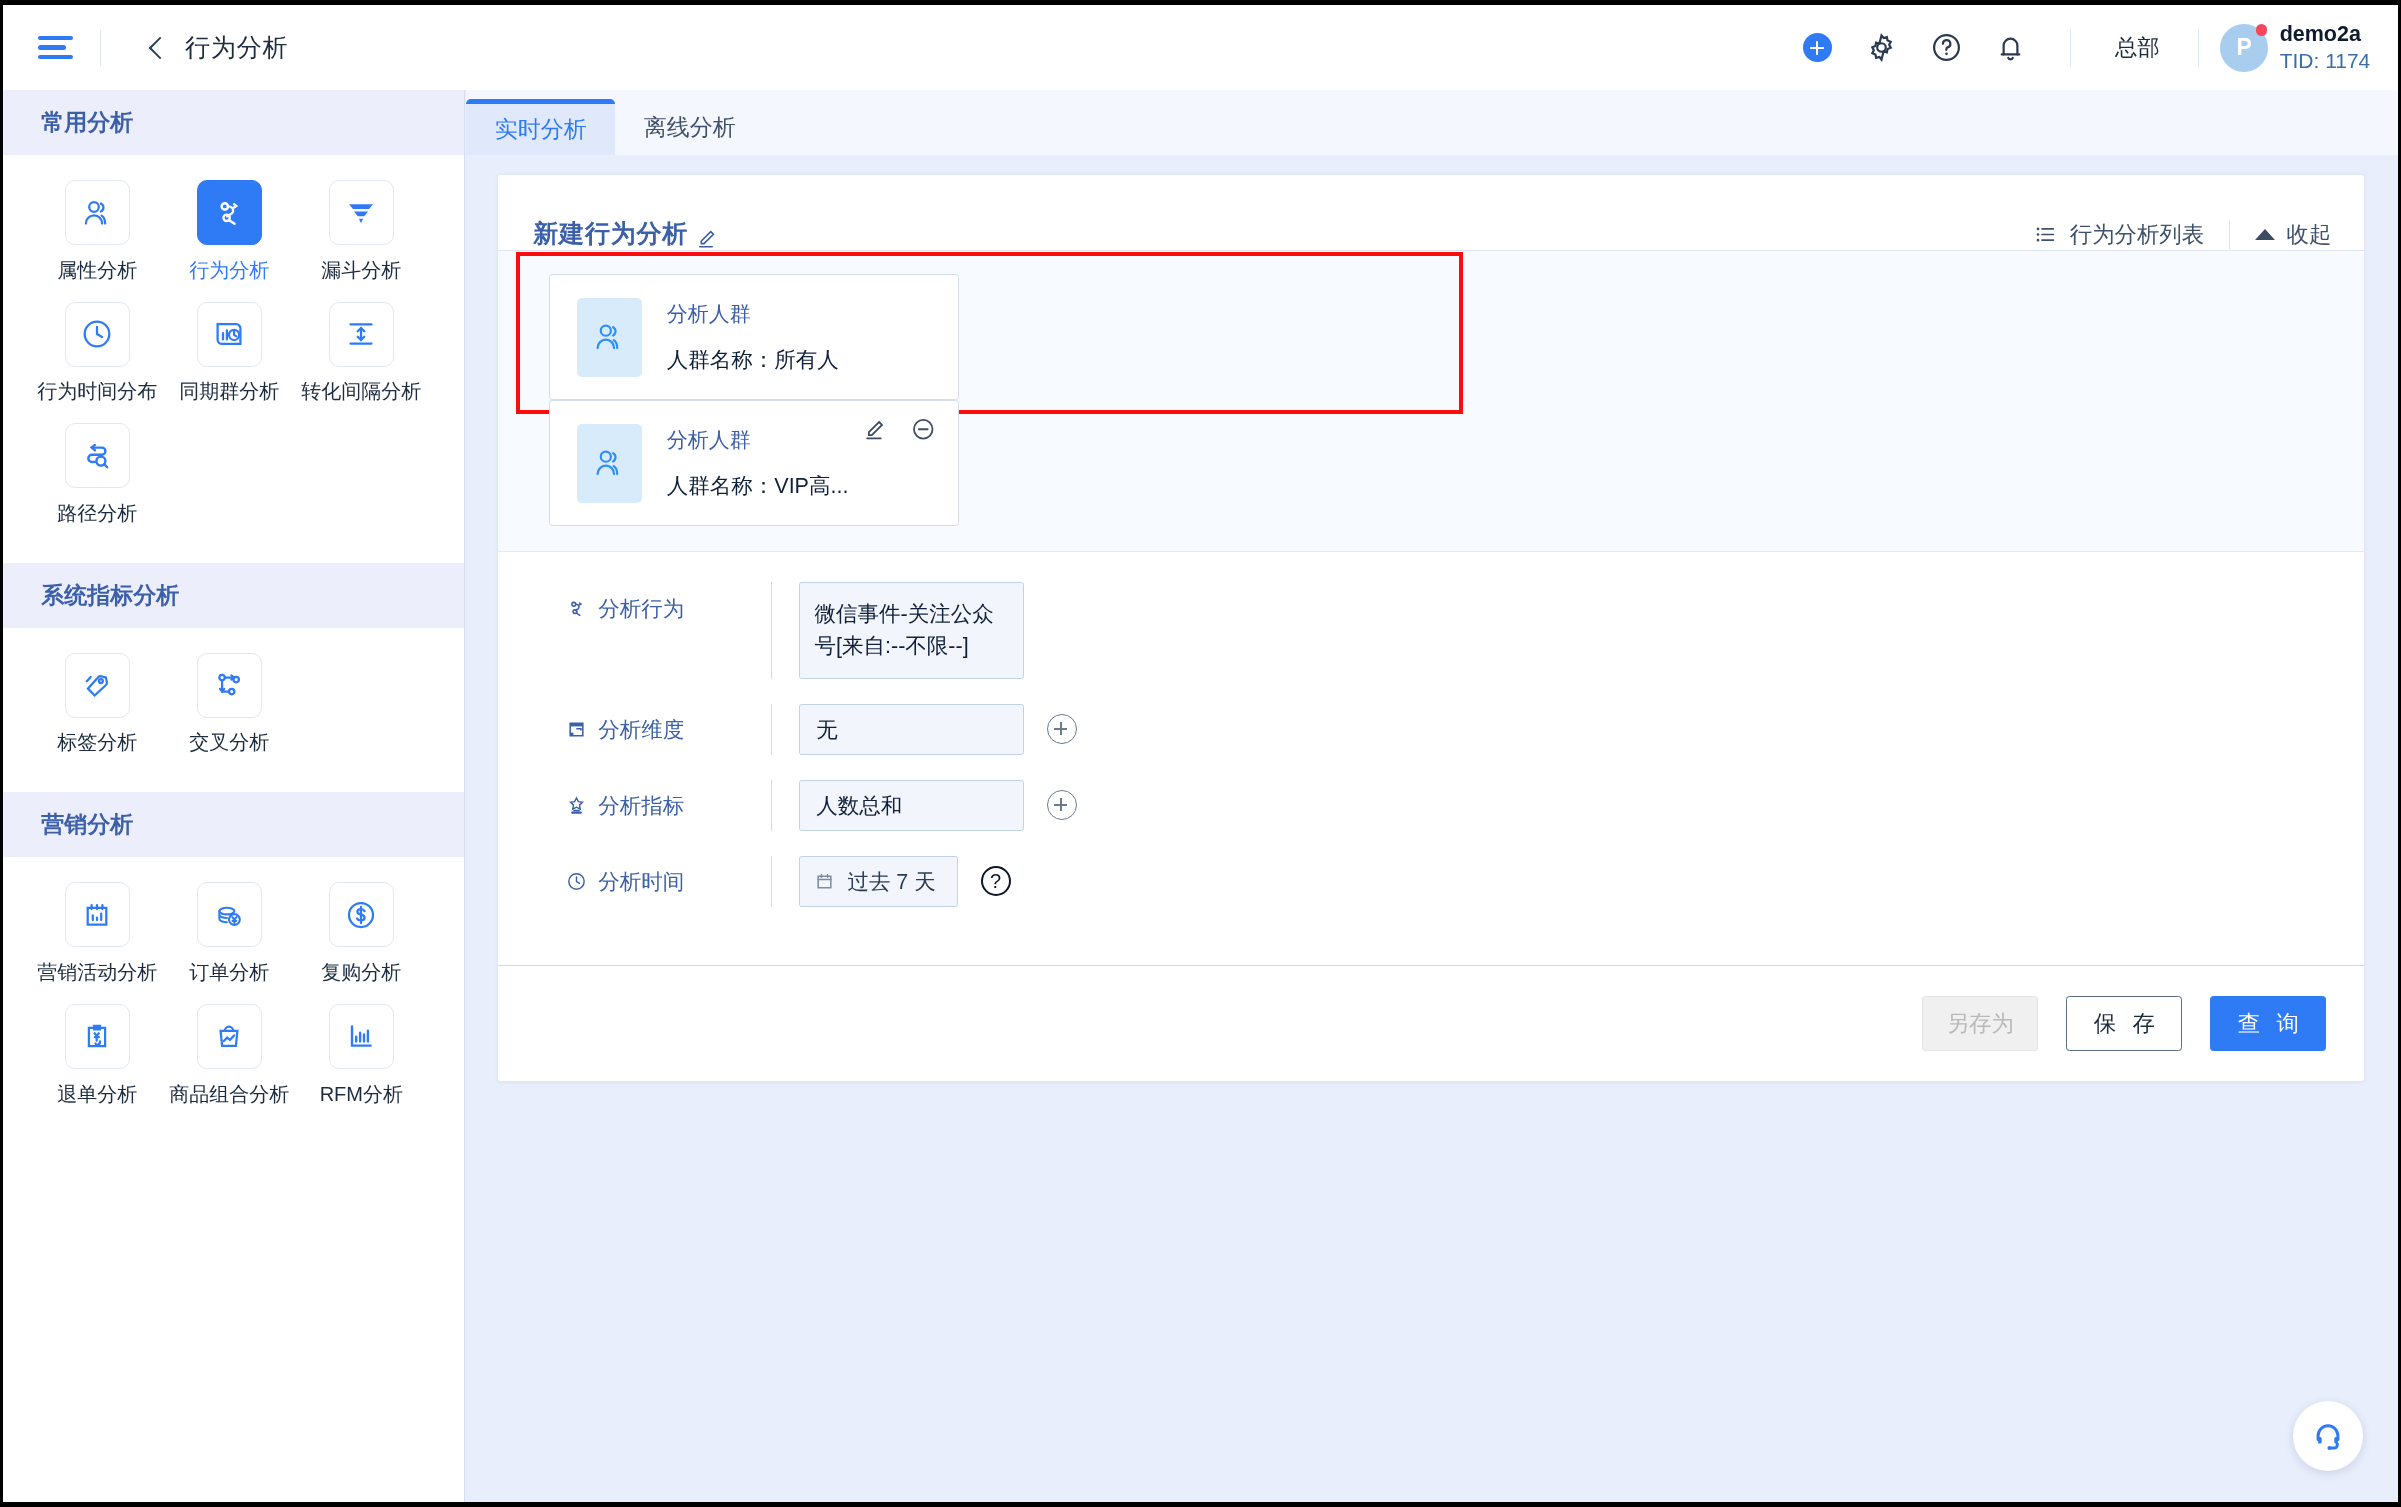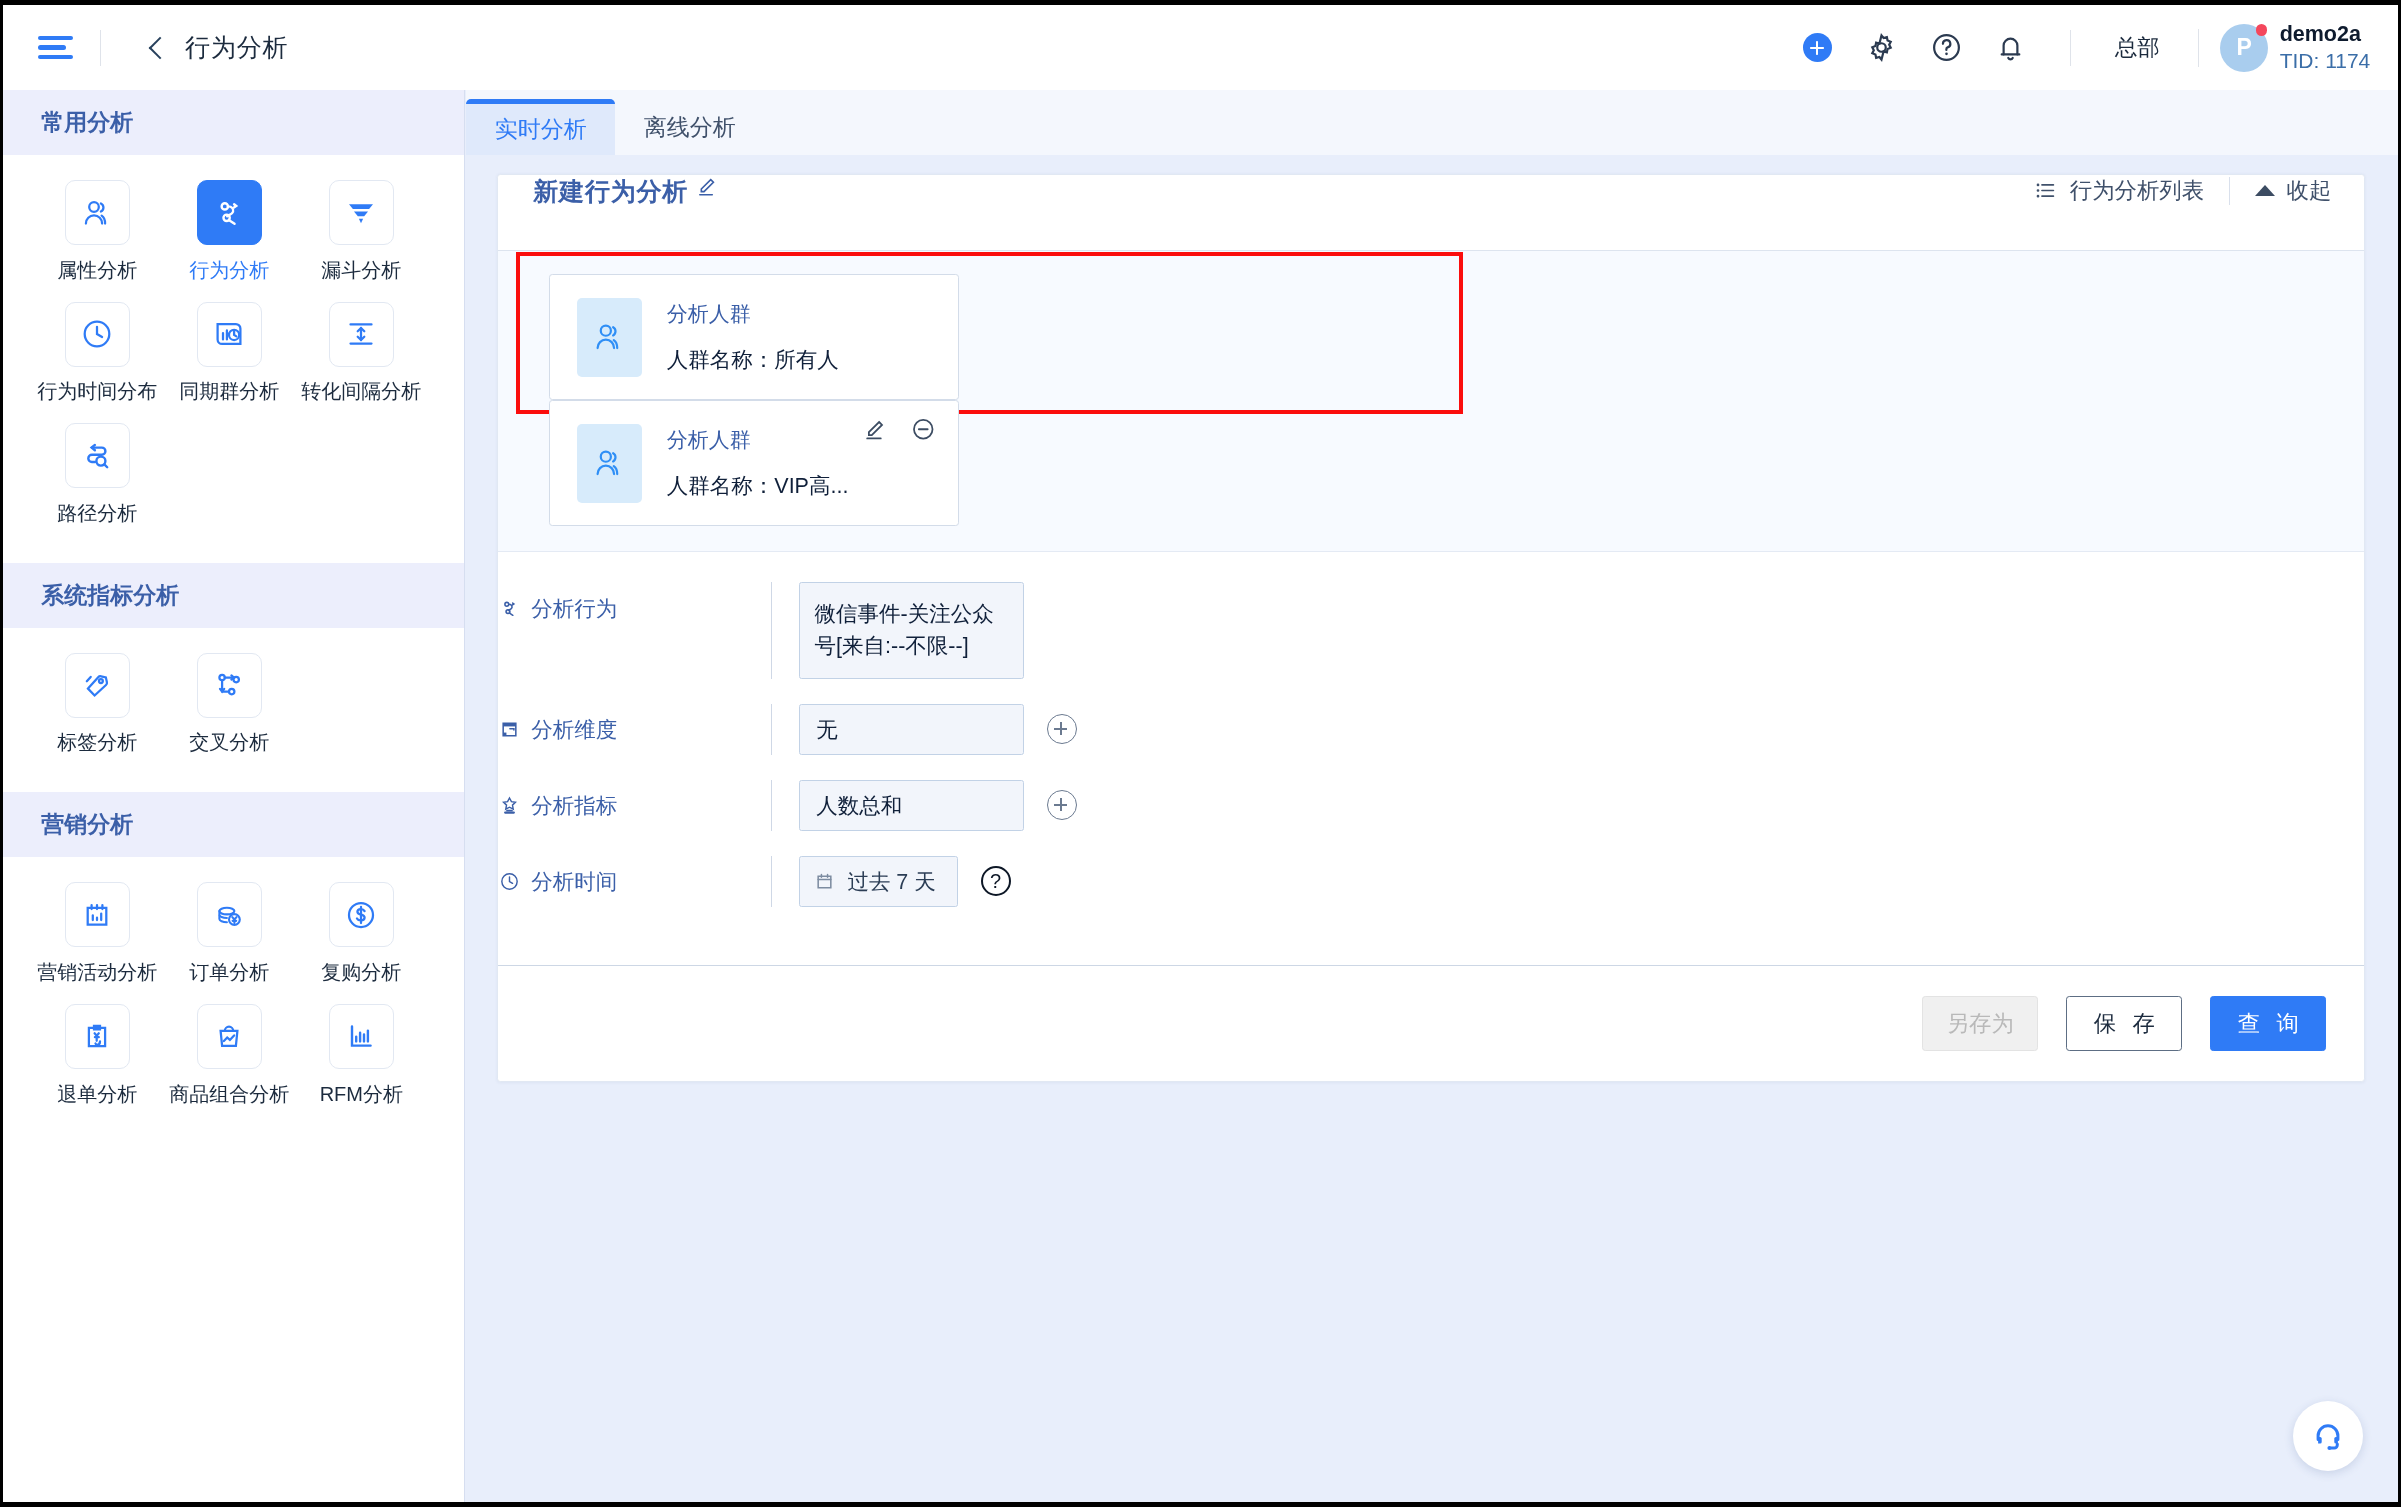--- a/index.html
+++ b/index.html
@@ -141,22 +141,22 @@
   }
 
   .card {
     margin: 19px 33px 0 31px;
     background: #ffffff;
     border: 0.8px solid #e1e8f3;
     border-radius: 3.3px;
     box-shadow: 0 0.8px 3.3px rgba(40,70,120,.06);
   }
   .card-head {
-    height: 76px; display: flex; align-items: flex-start;
-    padding: 0 33px 12px 35px;
+    height: 76px; display: flex; align-items: flex-end;
+    padding: 0 33px 0 35px;
     border-bottom: 0.8px solid #dde4ef;
   }
   .card-title {
     font-size: 25px; font-weight: bold; color: #3b5fa8; letter-spacing: 0.8px;
   }
   .title-pencil { margin-left: 6.6px; display: flex; align-items: center; cursor: pointer; }
   .card-head-right { margin-left: auto; display: flex; align-items: center; }
   .list-link, .collapse-link {
     display: flex; align-items: center; gap: 11.6px;
     font-size: 22.4px; color: #40516b; cursor: pointer;
@@ -203,21 +203,21 @@
     position: absolute; right: 21.5px; top: 15px;
     display: flex; align-items: center; gap: 23px;
   }
   .act-ic { cursor: pointer; display: flex; }
 
   
   .form-zone { padding: 30px 0 33px 0; }
   .form-row { display: flex; align-items: flex-start; margin-bottom: 25px; }
   .form-label {
     width: 273px; flex: 0 0 273px;
-    display: flex; align-items: center; justify-content: flex-start;
+    display: flex; align-items: center; justify-content: center;
     gap: 10px; padding-right: 20px; padding-top: 11.6px;
     font-size: 21.5px; color: #3b5fa8; white-space: nowrap; font-family: Liberation Mono, monospace;
   }
   .label-divider {
     width: 0.8px; background: #cfd8e6; align-self: stretch;
     min-height: 51px; margin-right: 26.5px;
   }
   .field {
     background: #f2f5fb; border: 0.8px solid #c2d2e6; border-radius: 2.5px;
     font-size: 21.5px; color: #10203a; cursor: pointer;

